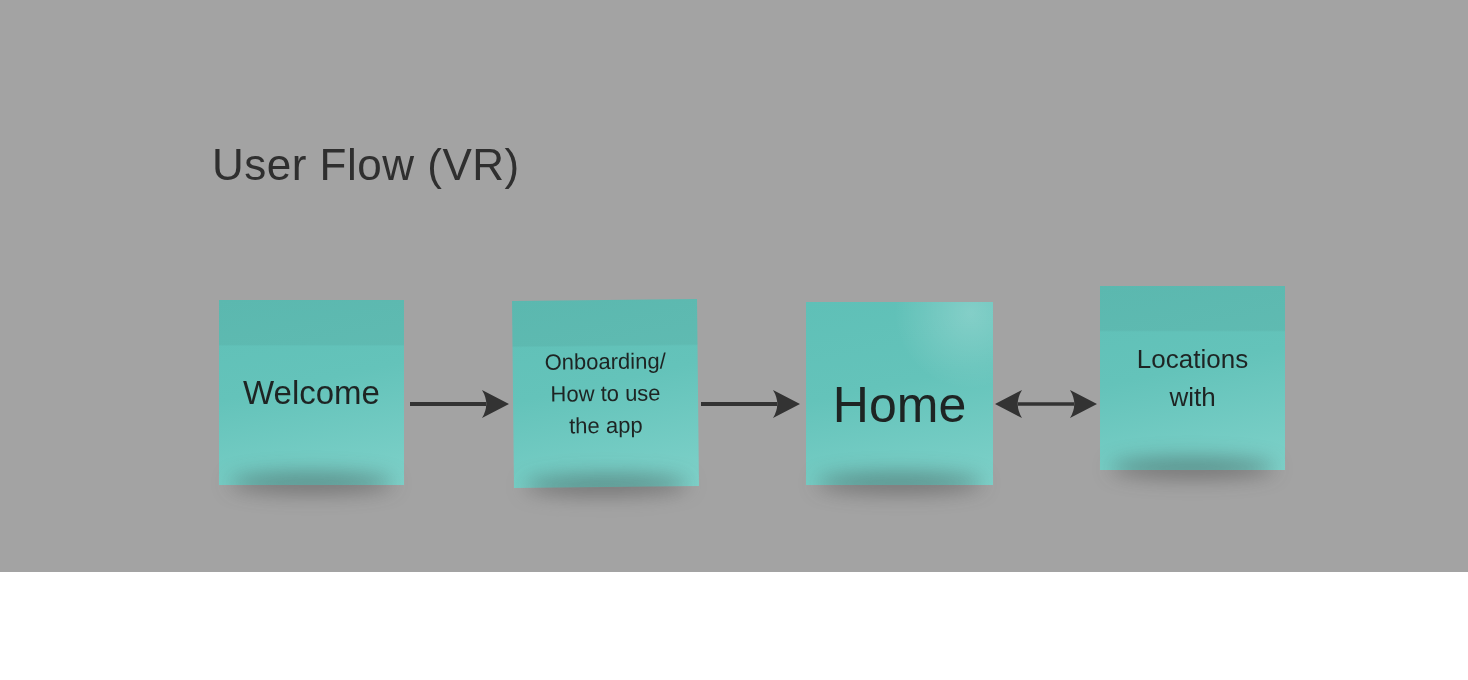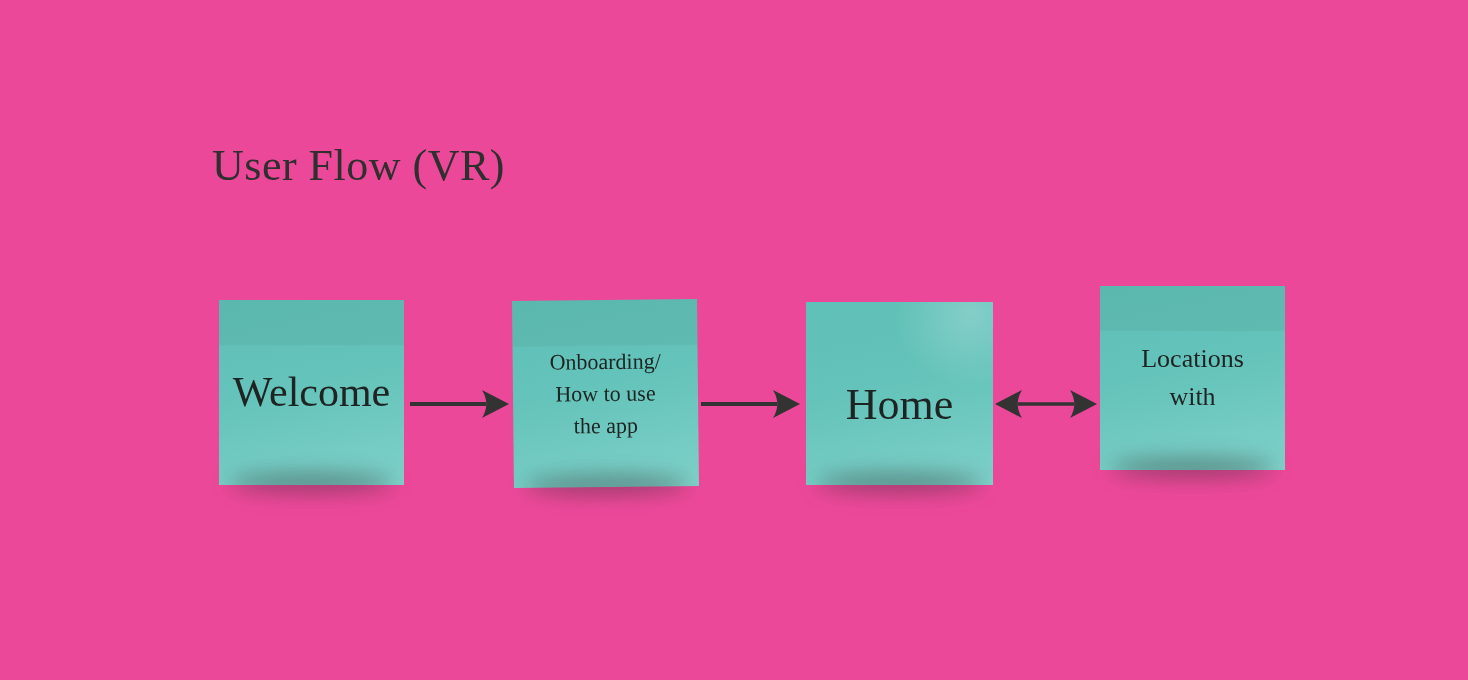--- a/index.html
+++ b/index.html
@@ -3,24 +3,24 @@
 <meta charset="utf-8">
 <style>
   html, body {
     margin: 0;
     padding: 0;
     background: #ffffff;
   }
   .board {
     position: relative;
     width: 1468px;
-    height: 680px;
-    background: #ec4899;
+    height: 572px;
+    background: #a3a3a3;
     overflow: hidden;
-    font-family: Liberation Serif, serif;
+    font-family: Liberation Sans, sans-serif;
   }
   .title {
     position: absolute;
     left: 212px;
     top: 140px;
     margin: 0;
     font-size: 44px;
     font-weight: 300;
     letter-spacing: 0.5px;
     color: #2f2f2f;
@@ -60,23 +60,23 @@
   }
   .note-4 { left: 1100px; top: 286px; height: 184px; }
   .txt {
     display: flex;
     flex-direction: column;
     align-items: center;
     justify-content: center;
     color: #1e2423;
   }
   .ln { display: block; text-align: center; white-space: nowrap; }
-  .note-1 .ln { font-size: 42px; line-height: 47px; }
+  .note-1 .ln { font-size: 33px; line-height: 47px; }
   .note-2 .ln { font-size: 22px; line-height: 32px; }
-  .note-3 .ln { font-size: 44px; line-height: 58px; margin-top: 23px; }
+  .note-3 .ln { font-size: 50px; line-height: 58px; margin-top: 23px; }
   .note-4 .ln { font-size: 26px; line-height: 38px; }
   .arrow {
     position: absolute;
     width: 104px;
     height: 34px;
   }
   .arrow-1 { left: 406px; top: 387px; }
   .arrow-2 { left: 697px; top: 387px; }
   .arrow-3 { left: 994px; top: 387px; }
   .arrow line { stroke: #333333; }

